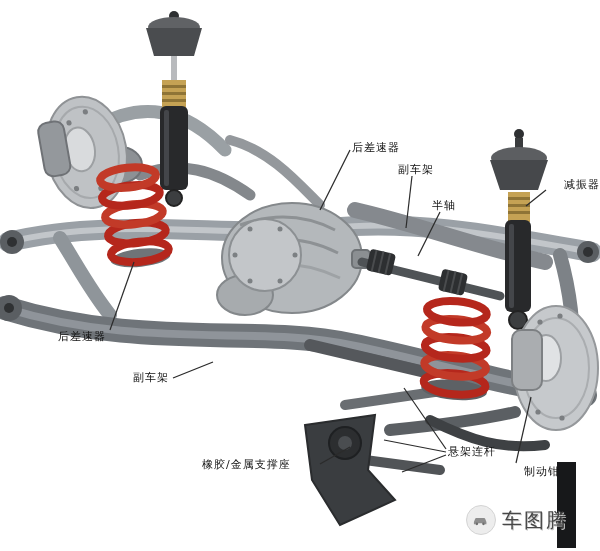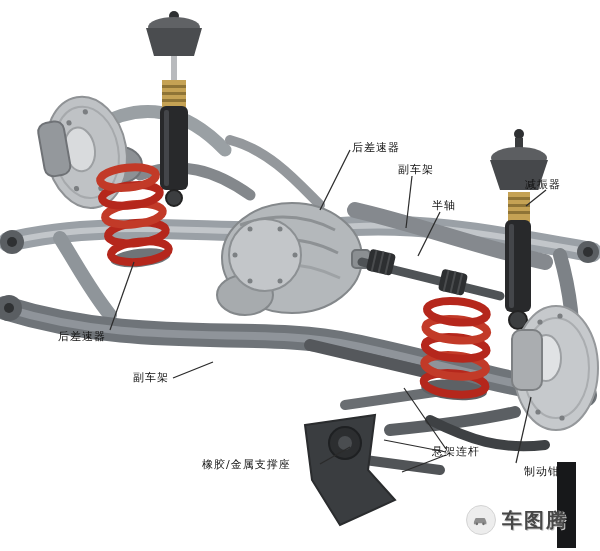--- a/index.html
+++ b/index.html
@@ -11,21 +11,21 @@
   .part-label{
     position:absolute;font-size:11px;color:#111;white-space:nowrap;line-height:1.2;
     letter-spacing:1px;
   }
   .watermark{position:absolute;display:flex;align-items:center;gap:6px;}
   .badge{
     width:28px;height:28px;border-radius:50%;background:#ededed;border:1px solid #d4d4d4;
     display:flex;align-items:center;justify-content:center;
   }
   .watermark-text{
-    font-size:20px;font-weight:bold;color:#474747;text-shadow:1px 1px 0 #c6c6c6;
+    font-size:20px;font-weight:normal;color:#474747;text-shadow:1px 1px 0 #c6c6c6;
     letter-spacing:2px;
   }
 </style>
 </head>
 <body>
 
 <div class="stage">
 
   <svg class="diagram-svg" width="600" height="551" viewBox="0 0 600 551" aria-hidden="true">
 
@@ -187,25 +187,25 @@
       <line x1="446" y1="449" x2="404" y2="388"></line>
       <line x1="446" y1="452" x2="384" y2="440"></line>
       <line x1="446" y1="455" x2="402" y2="472"></line>
       <line x1="516" y1="463" x2="531" y2="397"></line>
     </g>
   </svg>
 
   <div class="part-label" style="left:352px;top:141px">后差速器</div>
   <div class="part-label" style="left:398px;top:163px">副车架</div>
   <div class="part-label" style="left:432px;top:199px">半轴</div>
-  <div class="part-label" style="left:525px;top:178px">减振器</div>
+  <div class="part-label" style="left:564px;top:178px">减振器</div>
   <div class="part-label" style="left:58px;top:330px">后差速器</div>
   <div class="part-label" style="left:133px;top:371px">副车架</div>
   <div class="part-label" style="left:202px;top:458px">橡胶/金属支撑座</div>
-  <div class="part-label" style="left:432px;top:445px">悬架连杆</div>
+  <div class="part-label" style="left:448px;top:445px">悬架连杆</div>
   <div class="part-label" style="left:524px;top:465px">制动钳</div>
 
   <div class="watermark" style="left:466px;top:505px">
     <span class="badge">
       <svg width="20" height="20" viewBox="0 0 24 24" aria-hidden="true">
         <path d="M3.5 14.5 L5 10.5 Q5.3 9.5 6.3 9.5 L15.7 9.5 Q16.7 9.5 17 10.5 L18.5 14.5 L18.5 17 L16.8 17 L16.3 15.8 L5.7 15.8 L5.2 17 L3.5 17 Z" fill="#8d8d8d"></path>
         <circle cx="7" cy="16.6" r="1.6" fill="#6e6e6e"></circle>
         <circle cx="15" cy="16.6" r="1.6" fill="#6e6e6e"></circle>
       </svg>
     </span>

